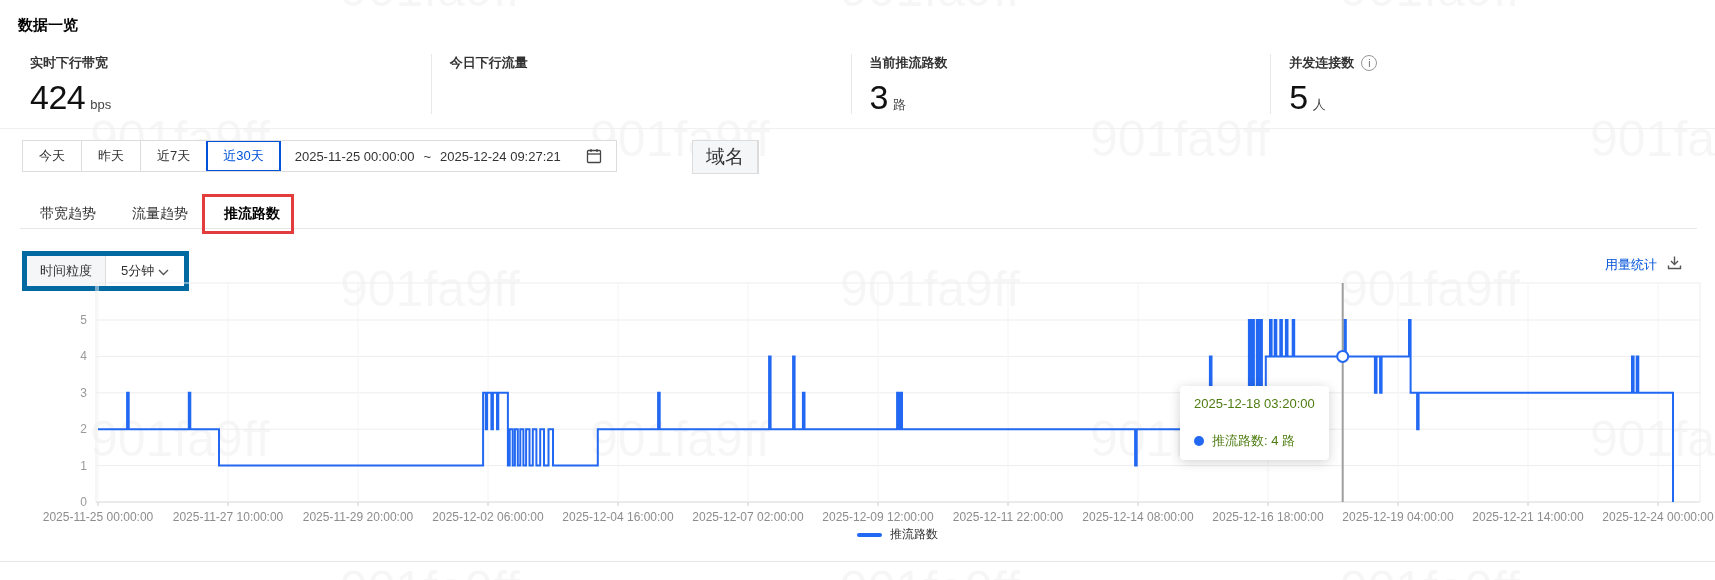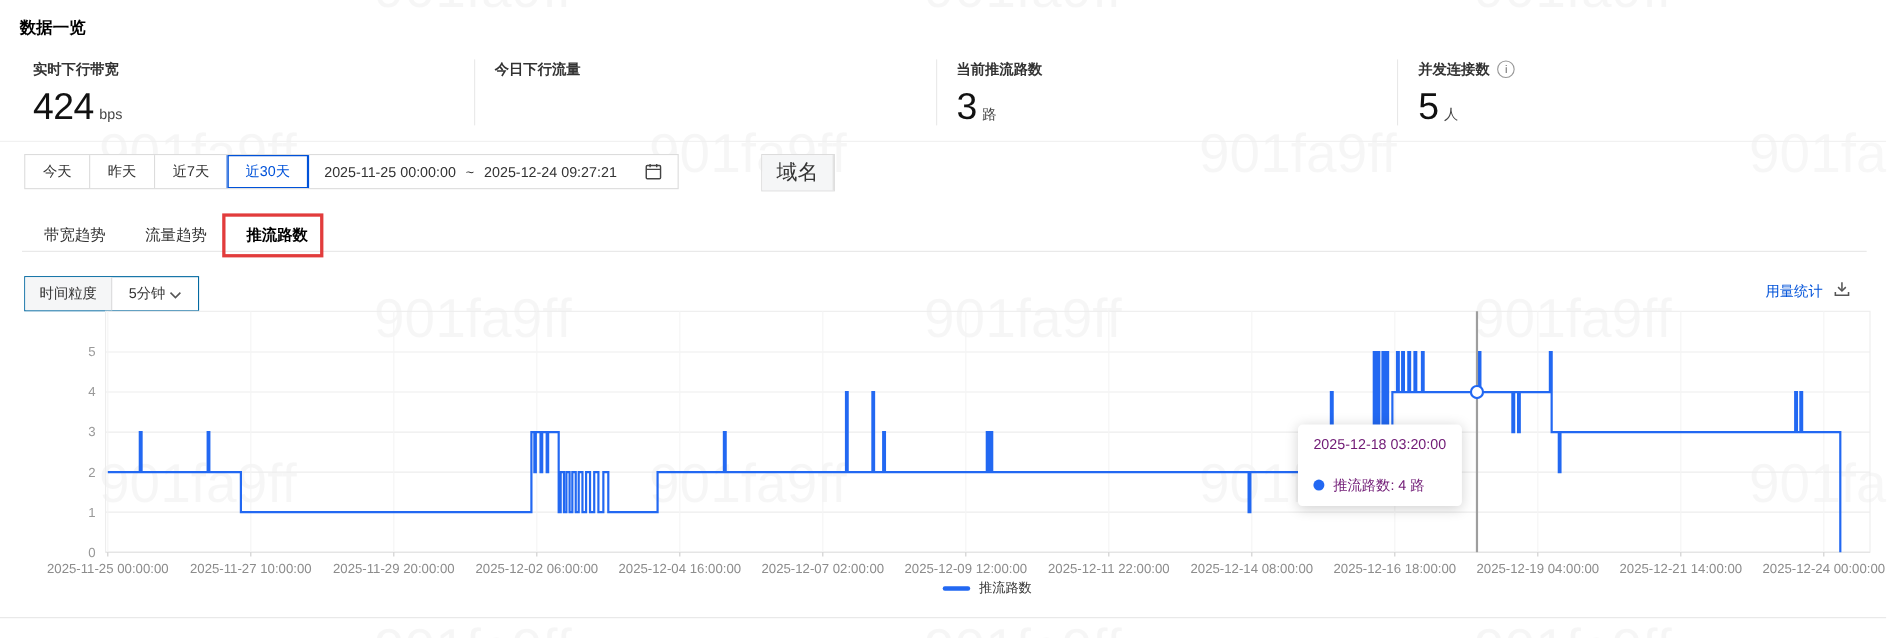--- a/index.html
+++ b/index.html
@@ -36,34 +36,34 @@
   .domain-select{left:692px;top:140px;height:32px;display:flex;border:1px solid #dcdcdc;font-size:19px;background:#fff;gap:12px;}
   .select-label{background:#f5f6f7;display:flex;align-items:center;padding:0 13px;color:#333;border-right:1px solid #dcdcdc;}
   .select-value{display:flex;align-items:center;padding:0 12px;gap:11px;color:#333;cursor:pointer;}
 
   .tabs{left:40px;top:205px;display:flex;gap:36px;font-size:14px;color:#333;}
   .tab{cursor:pointer;}
   .tab.active{font-weight:bold;color:#000;}
   .tabs-divider{left:20px;top:228px;width:1677px;height:1px;background:#e7e7e7;}
   .annotation-box{left:202px;top:194px;width:86px;height:34px;border:3px solid #e23c3c;z-index:3;pointer-events:none;}
 
-  .granularity{left:22px;top:251px;height:30px;display:flex;border:1px solid #0369a1;font-size:13px;background:#fff;}
+  .granularity{left:22px;top:251px;height:30px;display:flex;border:5px solid #0369a1;font-size:13px;background:#fff;}
   .gran-value{display:flex;align-items:center;padding:0 15px;gap:4px;color:#333;cursor:pointer;}
 
   .usage{left:1605px;top:255px;display:flex;align-items:center;gap:10px;}
   .usage-link{font-size:13px;color:#0052d9;cursor:pointer;}
 
   .chart-wrap{left:0;top:270px;width:1715px;height:290px;}
   .legend{left:0;top:526px;width:1715px;display:flex;justify-content:center;align-items:center;gap:8px;}
   .legend-inner{display:flex;align-items:center;gap:8px;transform:translateX(40px);cursor:pointer;}
   .legend-marker{width:25px;height:4px;border-radius:2px;}
   .legend-text{font-size:12px;color:#333;}
 
   .tooltip{left:1180px;top:386px;background:#fff;border-radius:4px;padding:10px 14px;
-           box-shadow:0 2px 12px rgba(0,0,0,0.18);font-size:13px;color:#701a75;white-space:nowrap;z-index:4;}
+           box-shadow:0 2px 12px rgba(0,0,0,0.18);font-size:13px;color:#4d7c0f;white-space:nowrap;z-index:4;}
   .tooltip-row{display:flex;align-items:center;margin-top:21px;}
   .dot{width:10px;height:10px;border-radius:50%;margin-right:8px;}
 
   .bottom-divider{left:0;top:561px;width:1715px;height:1px;background:#e7e7e7;}
   svg text{font-family:"Liberation Sans","DejaVu Sans",sans-serif;}
 </style>
 </head>
 <body>
 
 <div class="screen">

